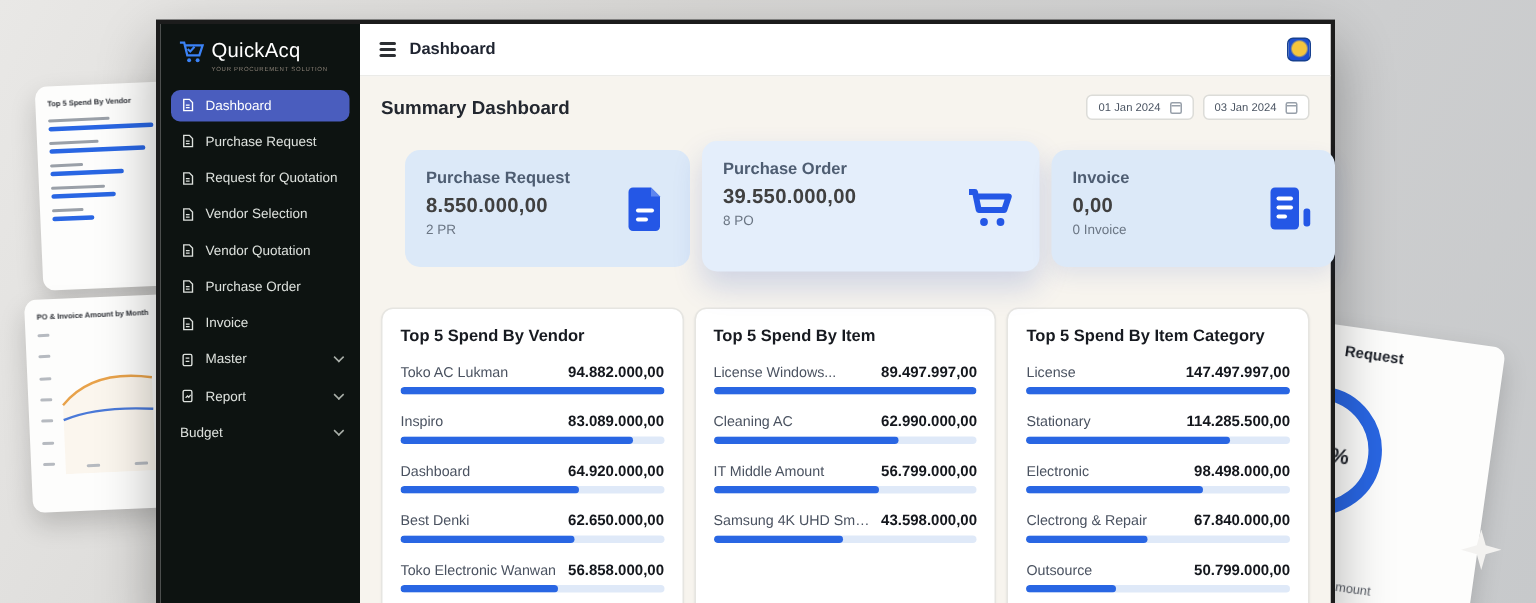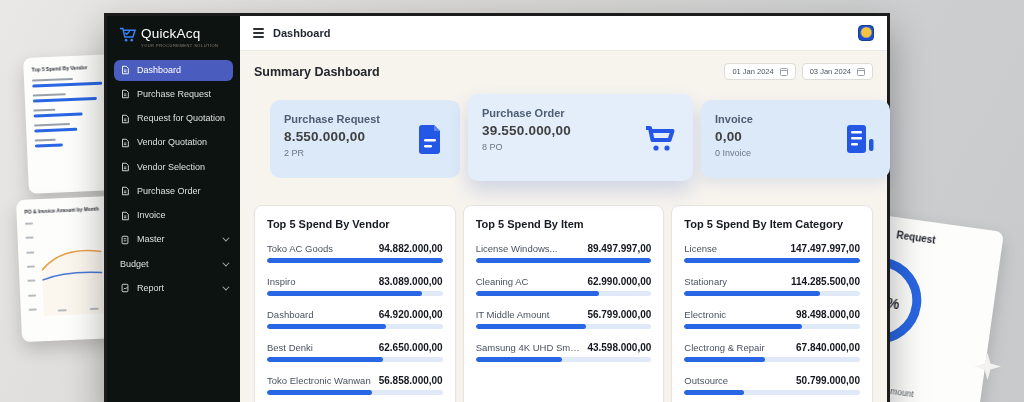--- a/index.html
+++ b/index.html
@@ -187,28 +187,28 @@
               <path d="M3 1.5h4.5L10 4v6.5H3z" fill="none" stroke="currentColor" stroke-width="1.1"></path>
               <path d="M4.7 6h3M4.7 8h3" stroke="currentColor" stroke-width="1"></path>
             </svg>
           <span>Request for Quotation</span>
         </div>
         <div class="menu-item">
           <svg width="10" height="10" viewBox="0 0 12 12">
               <path d="M3 1.5h4.5L10 4v6.5H3z" fill="none" stroke="currentColor" stroke-width="1.1"></path>
               <path d="M4.7 6h3M4.7 8h3" stroke="currentColor" stroke-width="1"></path>
             </svg>
+          <span>Vendor Selection</span>
+        </div>
+        <div class="menu-item">
+          <svg width="10" height="10" viewBox="0 0 12 12">
+              <path d="M3 1.5h4.5L10 4v6.5H3z" fill="none" stroke="currentColor" stroke-width="1.1"></path>
+              <path d="M4.7 6h3M4.7 8h3" stroke="currentColor" stroke-width="1"></path>
+            </svg>
           <span>Vendor Quotation</span>
-        </div>
-        <div class="menu-item">
-          <svg width="10" height="10" viewBox="0 0 12 12">
-              <path d="M3 1.5h4.5L10 4v6.5H3z" fill="none" stroke="currentColor" stroke-width="1.1"></path>
-              <path d="M4.7 6h3M4.7 8h3" stroke="currentColor" stroke-width="1"></path>
-            </svg>
-          <span>Vendor Selection</span>
         </div>
         <div class="menu-item">
           <svg width="10" height="10" viewBox="0 0 12 12">
               <path d="M3 1.5h4.5L10 4v6.5H3z" fill="none" stroke="currentColor" stroke-width="1.1"></path>
               <path d="M4.7 6h3M4.7 8h3" stroke="currentColor" stroke-width="1"></path>
             </svg>
           <span>Purchase Order</span>
         </div>
         <div class="menu-item">
           <svg width="10" height="10" viewBox="0 0 12 12">
@@ -218,30 +218,30 @@
           <span>Invoice</span>
         </div>
         <div class="menu-item">
           <svg width="10" height="10" viewBox="0 0 12 12">
               <rect x="2.5" y="1.5" width="7" height="9" rx="1.2" fill="none" stroke="currentColor" stroke-width="1.1"></rect>
               <path d="M4.5 4.5h3M4.5 7h3" stroke="currentColor" stroke-width="1"></path>
             </svg>
           <span>Master</span>
           <span class="chev"></span>
         </div>
+        <div class="menu-item">
+          <svg width="10" height="10" viewBox="0 0 12 12">
+              <rect x="2.5" y="1.5" width="7" height="9" rx="1.2" fill="none" stroke="currentColor" stroke-width="1.1"></rect>
+              <path d="M4.5 7.5l1.5-1.5 1 1 1.5-2" fill="none" stroke="currentColor" stroke-width="1"></path>
+            </svg>
+          <span>Report</span>
+          <span class="chev"></span>
+        </div>
         <div class="menu-item section">
           <span>Budget</span>
-          <span class="chev"></span>
-        </div>
-        <div class="menu-item">
-          <svg width="10" height="10" viewBox="0 0 12 12">
-              <rect x="2.5" y="1.5" width="7" height="9" rx="1.2" fill="none" stroke="currentColor" stroke-width="1.1"></rect>
-              <path d="M4.5 7.5l1.5-1.5 1 1 1.5-2" fill="none" stroke="currentColor" stroke-width="1"></path>
-            </svg>
-          <span>Report</span>
           <span class="chev"></span>
         </div>
       </div>
     </div>
 
     <div class="main">
       <div class="topbar">
         <span class="burger">
             <i></i>
             <i></i>
@@ -301,21 +301,21 @@
             </svg>
           </div>
         </div>
 
         <div class="lists">
 
           <div class="list-card">
             <div class="list-title">Top 5 Spend By Vendor</div>
             <div class="list-row">
               <div class="row-line">
-                  <span class="row-name">Toko AC Goods</span>
+                  <span class="row-name">Toko AC Lukman</span>
                   <span class="row-value">94.882.000,00</span>
                 </div>
               <div class="row-bar">
                   <div class="row-fill" style="width: 100%;"></div>
                 </div>
             </div>
             <div class="list-row">
               <div class="row-line">
                   <span class="row-name">Inspiro</span>
                   <span class="row-value">83.089.000,00</span>

